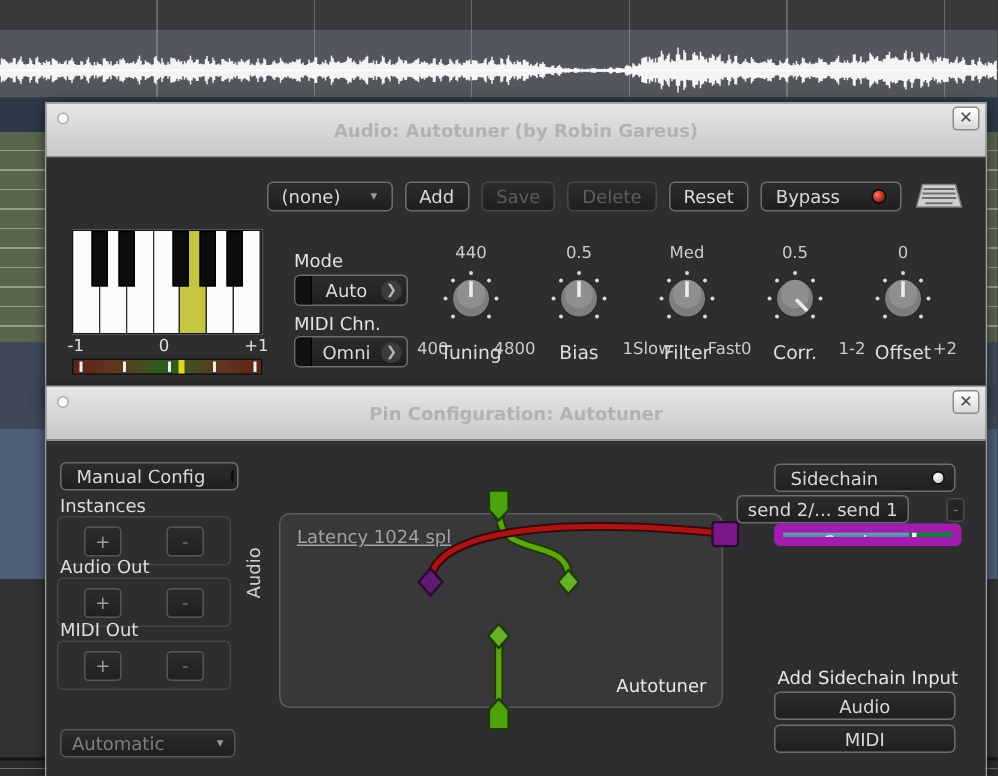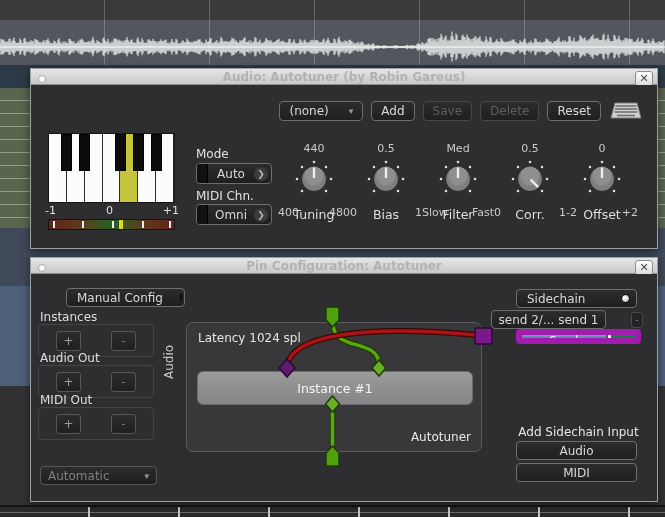--- a/index.html
+++ b/index.html
@@ -18,21 +18,21 @@
   #bg-slate { left:0; top:228px; width:665px; height:58px; background:#40495a; }
   #bg-blue { left:0; top:286px; width:665px; height:100px; background:#4d5f79; }
   #bg-dark { left:0; top:386px; width:665px; height:119px; background:#323234; }
   #bg-ruler { left:0; top:505px; width:665px; height:12px; background:#2b2b2b; border-top:2px solid #141414;
     background-image:linear-gradient(#2b2b2b 0 5px, #6a6a6a 5px 6px, #2b2b2b 6px 100%),
       repeating-linear-gradient(90deg, transparent 0 88px, #c6c6c6 88px 90px); background-blend-mode:lighten; }
   #waveform { left:0; top:0; width:665px; height:65px; }
 
   
   .window { position:absolute; border:1px solid #9f9f9f; background:#2e2e30; box-shadow:0 2px 8px rgba(0,0,0,.55); }
-  .titlebar { position:relative; height:16px; background:linear-gradient(#e6e6e6,#c9c9c9);
+  .titlebar { position:relative; height:36px; background:linear-gradient(#e6e6e6,#c9c9c9);
     border-bottom:1px solid #8f8f8f; display:flex; align-items:center; }
   .title { position:absolute; left:0; right:0; text-align:center; font-size:12px; font-weight:bold; color:#b2b2b2; }
   .win-dot { position:absolute; left:7px; top:6px; width:8px; height:8px; border-radius:50%;
     background:#fbfbfb; border:1px solid #a9a9a9; }
   .close-btn { position:absolute; right:4px; top:2px; width:18px; height:16px; border-radius:3px;
     background:linear-gradient(#ffffff,#d9d9d9); border:1px solid #8c8c8c; color:#4a4a4a;
     font-size:11px; font-weight:bold; text-align:center; line-height:14px; cursor:pointer; }
   .winbody { position:relative; background:#2e2e30; }
 
   
@@ -76,33 +76,33 @@
   #knobs { left:250px; top:57px; display:flex; gap:6px; }
   .knob { position:relative; width:66px; }
   .kv { text-align:center; font-size:11px; color:#cacaca; height:14px; white-space:nowrap; }
   .kwrap { position:relative; height:47px; }
   .kwrap svg { position:absolute; left:50%; top:1px; transform:translateX(-50%); }
   .kmin { position:absolute; left:-3px; bottom:3px; font-size:11px; color:#cacaca; white-space:nowrap; }
   .kmax { position:absolute; right:-3px; bottom:3px; font-size:11px; color:#cacaca; white-space:nowrap; }
   .kname { text-align:center; font-size:12.5px; color:#dedede; margin-top:4px; white-space:nowrap; }
 
   
-  #manual-config { left:9px; top:14px; width:119px; height:19px; justify-content:space-between; padding:0 6px 0 10px;margin-left:26px; }
+  #manual-config { left:9px; top:14px; width:119px; height:19px; justify-content:space-between; padding:0 6px 0 10px; }
   .grp-label { left:9px; font-size:12px; color:#dedede; }
   .grp-frame { position:absolute; left:7px; width:116px; height:33px; border:1px solid #454547; border-radius:4px; }
   .pm { position:absolute; top:6px; width:25px; height:20px; background:linear-gradient(#2c2c2e,#202022);
     border:1px solid #565658; border-radius:3px; color:#9c9c9c; font-size:12px; text-align:center; line-height:18px; }
   .pm.minus { color:#6f6f6f; }
   #automatic { left:9px; top:192px; width:117px; height:19px; justify-content:space-between; padding:0 7px;
     color:#7f7f7f; border-color:#565658; }
 
   
   #graph-box { left:155px; top:48px; width:296px; height:130px; background:#38383a;
     border:1px solid #5b5b5d; border-radius:7px; }
-  #latency-label { left:11px; top:8px; font-size:12px; color:#e5e5e5; }
+  #latency-label { left:11px; top:8px; font-size:12px; color:#a3a3a3;text-decoration:underline; }
   #plugin-name-label { right:10px; bottom:7px; font-size:12px; color:#e8e8e8;margin-left:48px; }
   #bus-label { left:131px; top:105px; font-size:12px; color:#cfcfcf; transform:rotate(-90deg); transform-origin:left top; }
   #instance-box { left:10px; top:48px; width:276px; height:34px; border-radius:6px;
     background:linear-gradient(#9b9b9b,#858585); border:1px solid #6b6b6b;
     display:flex; align-items:center; justify-content:center; font-size:12.5px; color:#f6f6f6; }
   #pin-svg { left:0; top:0; width:627px; height:228px; pointer-events:none; }
 
   
   #sidechain-btn { left:485px; top:15px; width:121px; height:19px; justify-content:space-between; padding:0 6px 0 10px; }
   #sc-source { left:460px; top:36px; width:115px; height:19px; }
@@ -147,20 +147,24 @@
 
     <div class="abs" id="preset-row">
       <span class="btn">
         <span>(none)</span>
         <span class="caret">▾</span>
       </span>
       <span class="btn">Add</span>
       <span class="btn disabled">Save</span>
       <span class="btn disabled">Delete</span>
       <span class="btn">Reset</span>
+      <span class="btn">
+        <span>Bypass</span>
+        <span class="led red"></span>
+      </span>
       <svg id="kbd-icon" width="34" height="22" viewBox="0 0 34 22">
         <path d="M6 3 L28 3 L32 18 L2 18 Z" fill="#cfcfcf" stroke="#7e7e7e"></path>
         <path d="M6.5 6 H27.5 M6 9 H28 M5.5 12 H28.5 M8 15.5 H26" stroke="#6e6e6e" stroke-width="1.4" fill="none"></path>
       </svg>
     </div>
 
     <div class="abs" id="piano">
         <div class="wkey" style="left: 0px; width: 17.8571px;"></div>
         <div class="wkey" style="left: 17.8571px; width: 17.8571px;"></div>
         <div class="wkey" style="left: 35.7143px; width: 17.8571px;"></div>
@@ -340,23 +344,20 @@
 
     <span class="btn abs" id="automatic">
       <span>Automatic</span>
       <span class="caret">▾</span>
     </span>
 
     <span class="abs" id="bus-label">Audio</span>
     <div class="abs" id="graph-box">
       <span class="abs" id="latency-label">Latency 1024 spl</span>
       <span class="abs" id="plugin-name-label">Autotuner</span>
-      <div class="abs" id="instance-box">
-        <span>Instance #1</span>
-      </div>
     </div>
 
     <svg class="abs" id="pin-svg">
       <path d="M302,50 C303,78 347,64 348,90" fill="none" stroke="#1e3a05" stroke-width="6"></path>
       <path d="M302,50 C303,78 347,64 348,90" fill="none" stroke="#5ca60e" stroke-width="3.5"></path>
       <path d="M256,91 C262,62 330,50 446,61" fill="none" stroke="#3a0505" stroke-width="6"></path>
       <path d="M256,91 C262,62 330,50 446,61" fill="none" stroke="#ab1414" stroke-width="3.5"></path>
       <line x1="301.5" y1="133" x2="301.5" y2="172" stroke="#1e3a05" stroke-width="6"></line>
       <line x1="301.5" y1="133" x2="301.5" y2="172" stroke="#5ca60e" stroke-width="3.5"></line>
       <path d="M295,33 h13 v13 l-6.5,7 l-6.5,-7 z" fill="#4ea30c" stroke="#1e3a05" stroke-width="1.5"></path>

